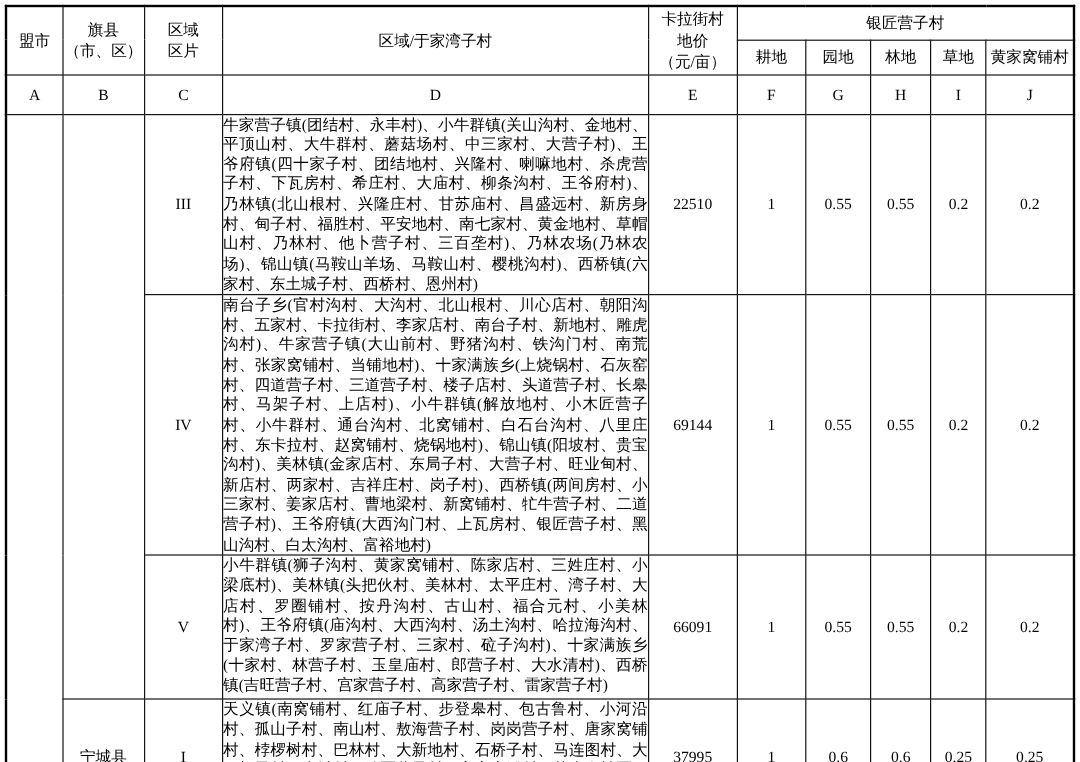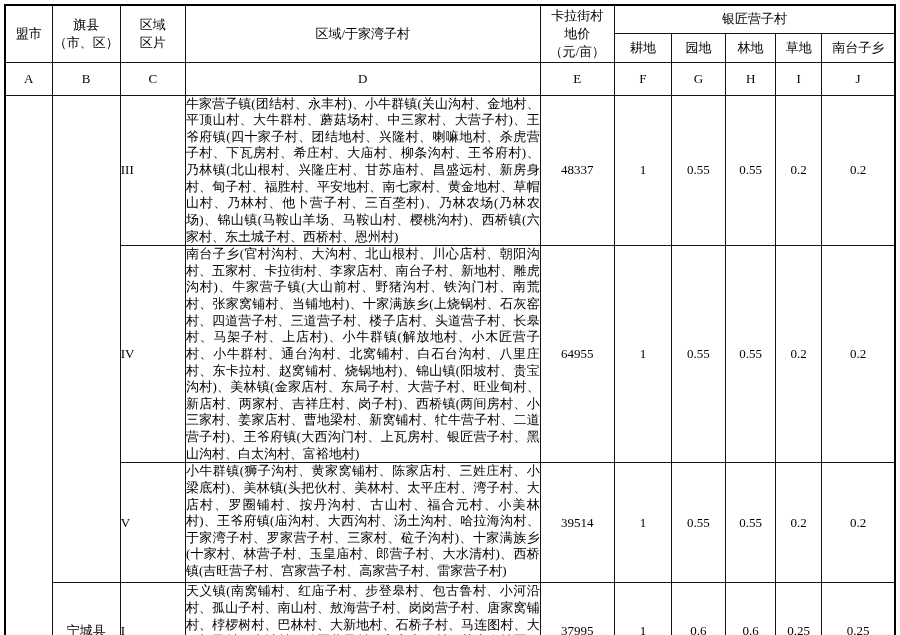--- a/index.html
+++ b/index.html
@@ -41,21 +41,21 @@
     text-align: center;
     vertical-align: middle;
     font-size: 13px;
   }
   .num {
     text-align: center;
     vertical-align: middle;
     font-size: 13px;
   }
   .zone {
-    text-align: left;
+    text-align: center;
     vertical-align: middle;
     font-size: 13px;
   }
   .county {
     text-align: center;
     vertical-align: middle;
     font-size: 13px;
   }
   .desc {
     text-align: justify;
@@ -96,64 +96,64 @@
 地价
 （元/亩）</td>
       <td class="hdr" colspan="5">银匠营子村</td>
     </tr>
 
     <tr style="height:29px;">
       <td class="hdr">耕地</td>
       <td class="hdr">园地</td>
       <td class="hdr">林地</td>
       <td class="hdr">草地</td>
-      <td class="hdr">南台子乡</td>
+      <td class="hdr">黄家窝铺村</td>
     </tr>
 
     <tr style="height:33px;">
       <td class="letter">A</td>
       <td class="letter">B</td>
       <td class="letter">C</td>
       <td class="letter">D</td>
       <td class="letter">E</td>
       <td class="letter">F</td>
       <td class="letter">G</td>
       <td class="letter">H</td>
       <td class="letter">I</td>
       <td class="letter">J</td>
     </tr>
 
     <tr style="height:133px;">
       <td class="county" rowspan="4"></td>
       <td class="county" rowspan="3"></td>
       <td class="zone">III</td>
       <td class="desc">牛家营子镇(团结村、永丰村)、小牛群镇(关山沟村、金地村、平顶山村、大牛群村、蘑菇场村、中三家村、大营子村)、王爷府镇(四十家子村、团结地村、兴隆村、喇嘛地村、杀虎营子村、下瓦房村、希庄村、大庙村、柳条沟村、王爷府村)、乃林镇(北山根村、兴隆庄村、甘苏庙村、昌盛远村、新房身村、甸子村、福胜村、平安地村、南七家村、黄金地村、草帽山村、乃林村、他卜营子村、三百垄村)、乃林农场(乃林农场)、锦山镇(马鞍山羊场、马鞍山村、樱桃沟村)、西桥镇(六家村、东土城子村、西桥村、恩州村)</td>
-      <td class="num">48337</td>
+      <td class="num">22510</td>
       <td class="num">1</td>
       <td class="num">0.55</td>
       <td class="num">0.55</td>
       <td class="num">0.2</td>
       <td class="num">0.2</td>
     </tr>
 
     <tr style="height:187px;">
       <td class="zone">IV</td>
       <td class="desc">南台子乡(官村沟村、大沟村、北山根村、川心店村、朝阳沟村、五家村、卡拉街村、李家店村、南台子村、新地村、雕虎沟村)、牛家营子镇(大山前村、野猪沟村、铁沟门村、南荒村、张家窝铺村、当铺地村)、十家满族乡(上烧锅村、石灰窑村、四道营子村、三道营子村、楼子店村、头道营子村、长皋村、马架子村、上店村)、小牛群镇(解放地村、小木匠营子村、小牛群村、通台沟村、北窝铺村、白石台沟村、八里庄村、东卡拉村、赵窝铺村、烧锅地村)、锦山镇(阳坡村、贵宝沟村)、美林镇(金家店村、东局子村、大营子村、旺业甸村、新店村、两家村、吉祥庄村、岗子村)、西桥镇(两间房村、小三家村、姜家店村、曹地梁村、新窝铺村、牤牛营子村、二道营子村)、王爷府镇(大西沟门村、上瓦房村、银匠营子村、黑山沟村、白太沟村、富裕地村)</td>
-      <td class="num">64955</td>
+      <td class="num">69144</td>
       <td class="num">1</td>
       <td class="num">0.55</td>
       <td class="num">0.55</td>
       <td class="num">0.2</td>
       <td class="num">0.2</td>
     </tr>
 
     <tr style="height:120px;">
       <td class="zone">V</td>
       <td class="desc">小牛群镇(狮子沟村、黄家窝铺村、陈家店村、三姓庄村、小梁底村)、美林镇(头把伙村、美林村、太平庄村、湾子村、大店村、罗圈铺村、按丹沟村、古山村、福合元村、小美林村)、王爷府镇(庙沟村、大西沟村、汤土沟村、哈拉海沟村、于家湾子村、罗家营子村、三家村、砬子沟村)、十家满族乡(十家村、林营子村、玉皇庙村、郎营子村、大水清村)、西桥镇(吉旺营子村、宫家营子村、高家营子村、雷家营子村)</td>
-      <td class="num">39514</td>
+      <td class="num">66091</td>
       <td class="num">1</td>
       <td class="num">0.55</td>
       <td class="num">0.55</td>
       <td class="num">0.2</td>
       <td class="num">0.2</td>
     </tr>
 
     <tr style="height:96px;">
       <td class="county">宁城县</td>
       <td class="zone">I</td>

